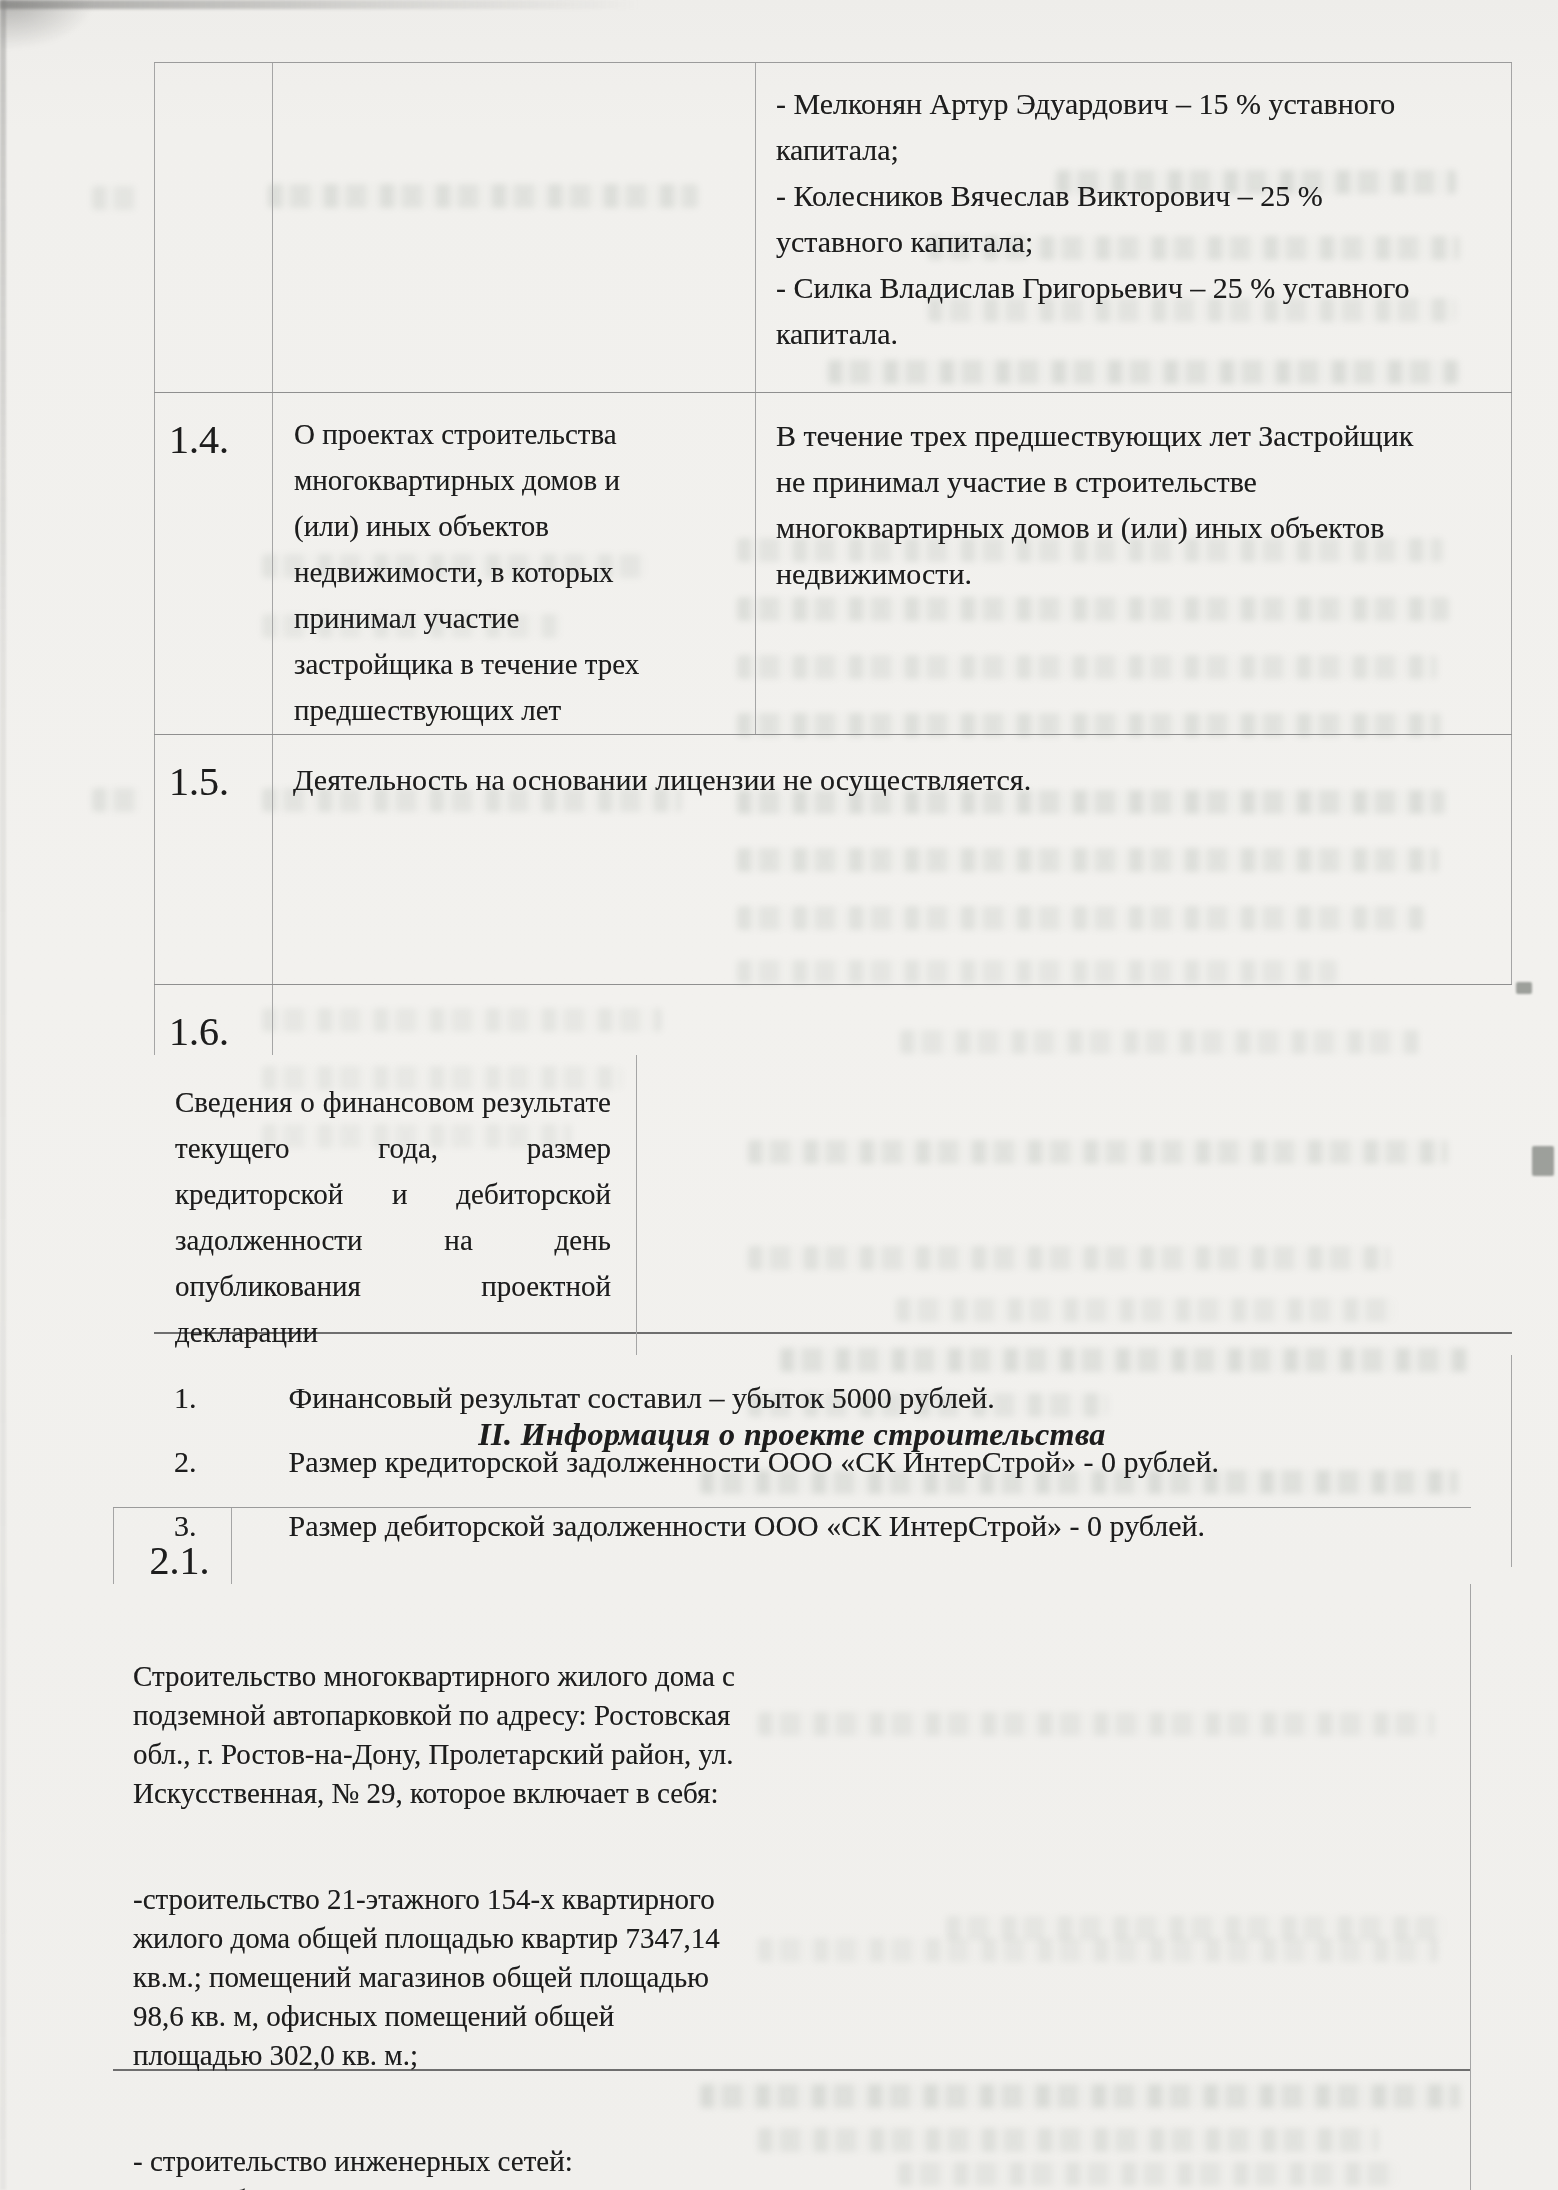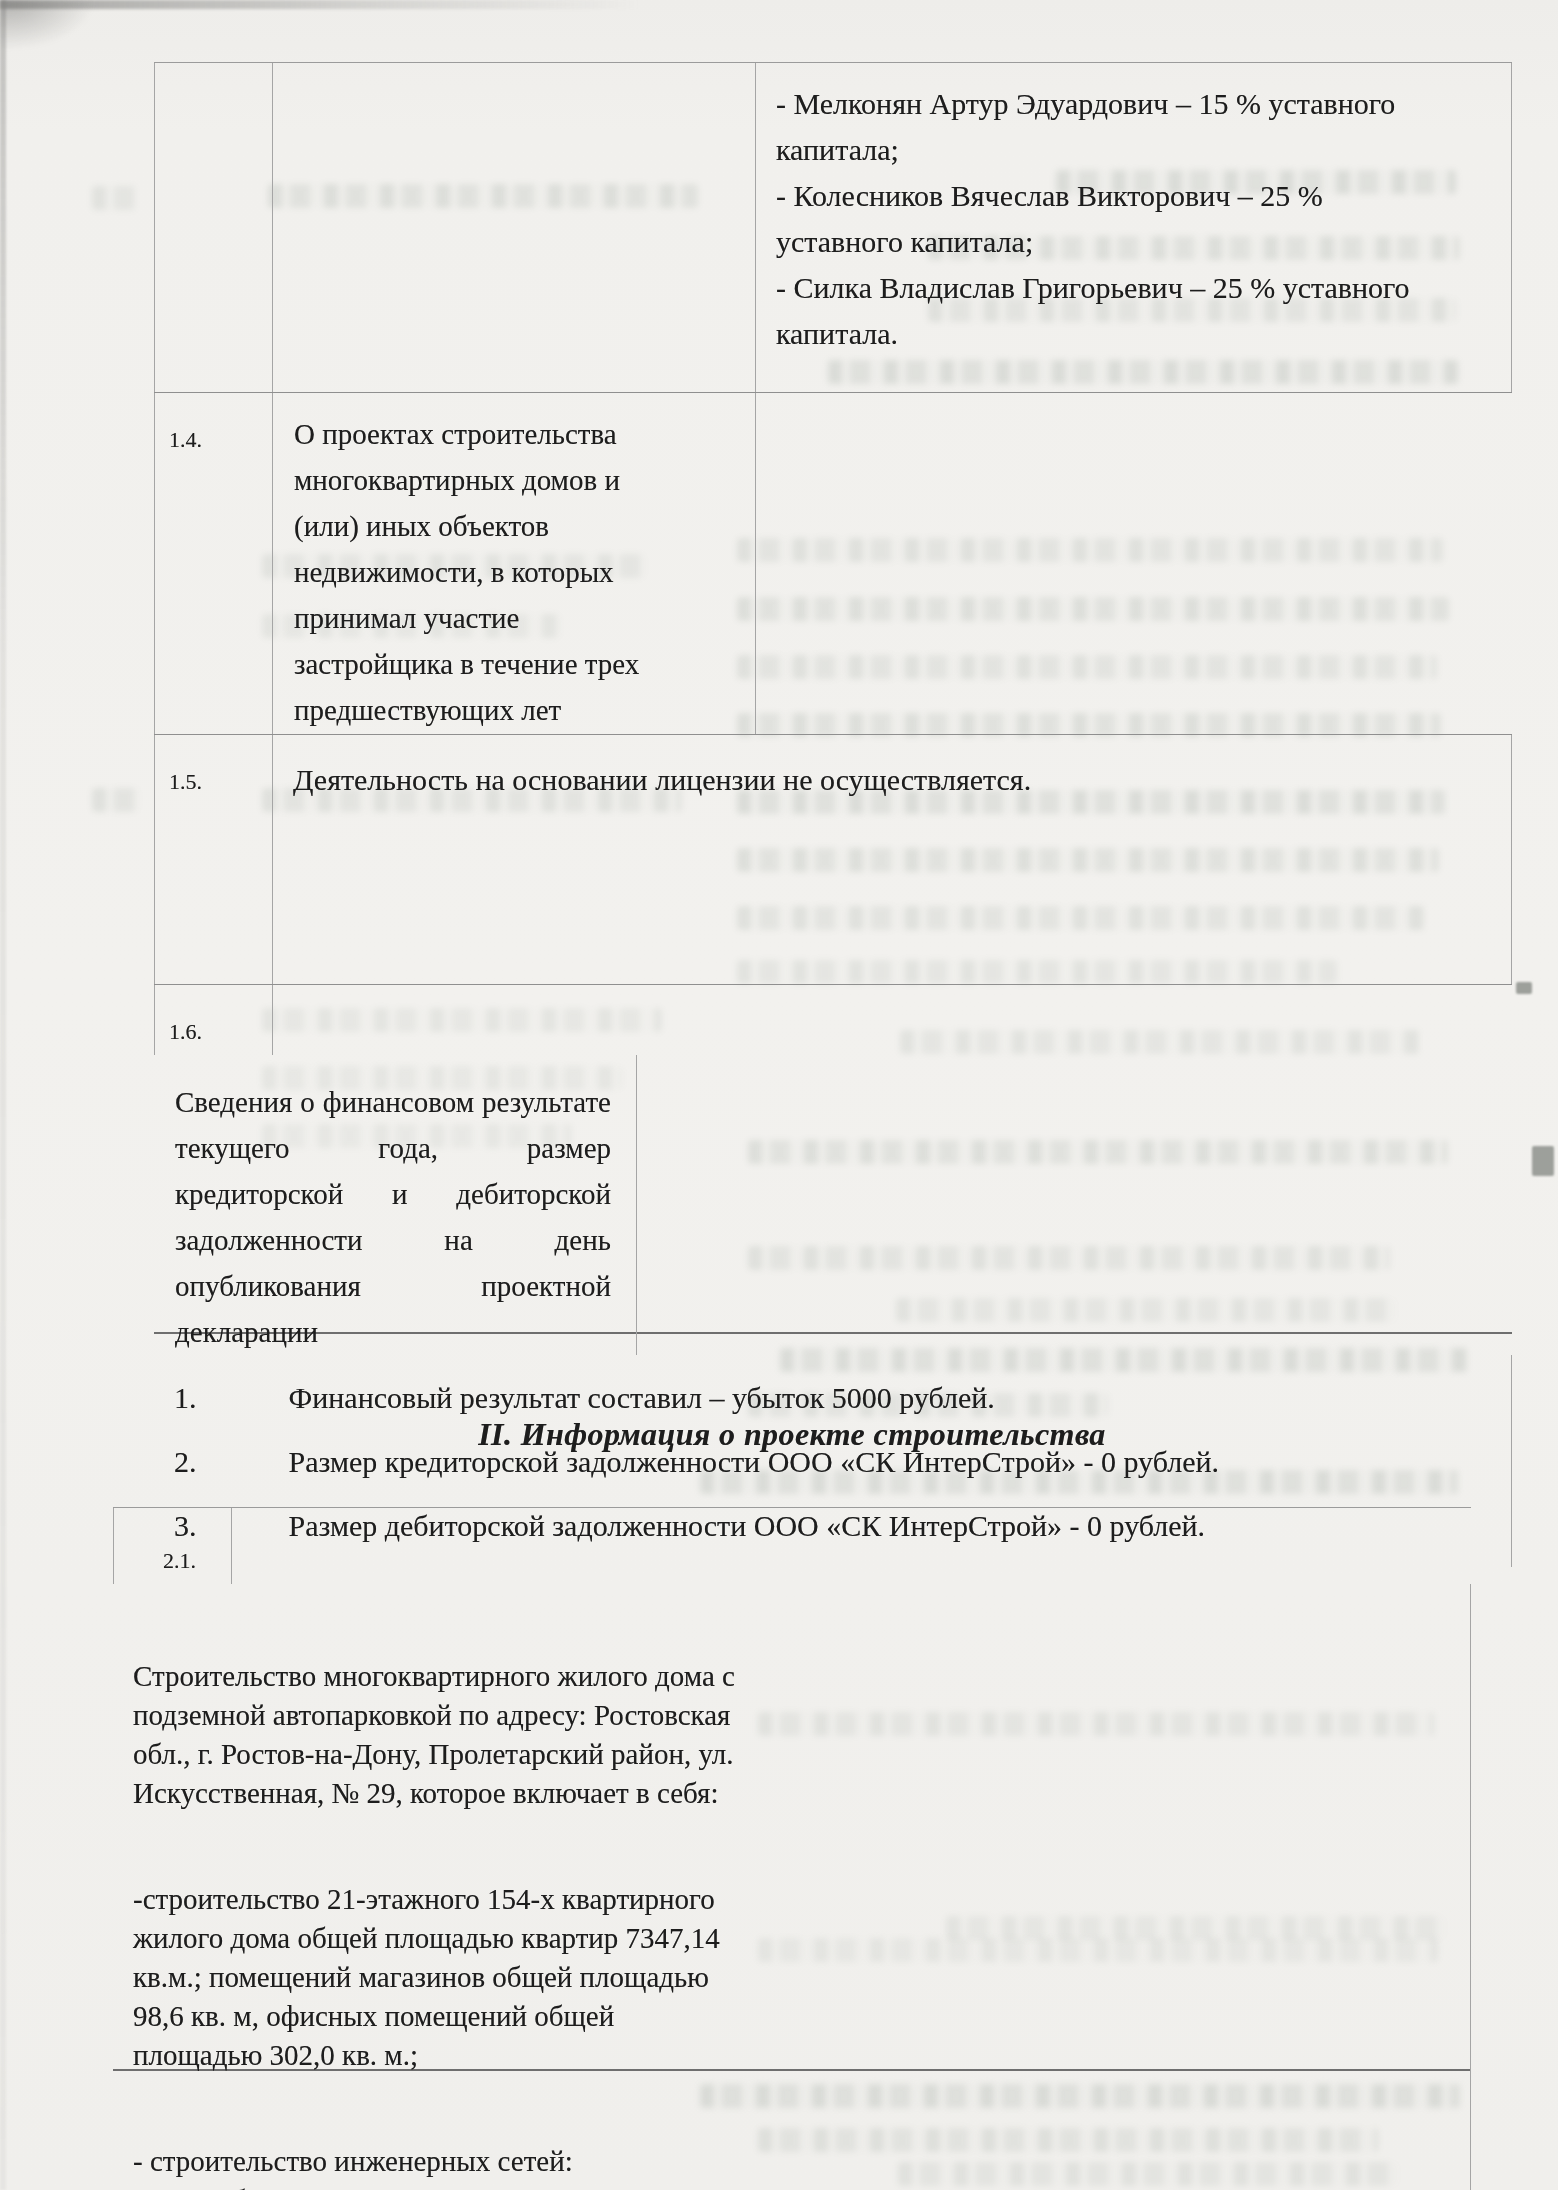--- a/index.html
+++ b/index.html
@@ -25,21 +25,21 @@
   
   .tbl{position:absolute;left:113px;width:1358px;border-top:1px solid #9b9b9b;box-sizing:border-box;}
   .tbl1{top:62px;margin-left:41px;}
   .tbl2{top:1507px;}
   .row{display:flex;box-sizing:border-box;border-bottom:1px solid #8f8f8f;}
   .row.last{border-bottom:2px solid #6e6e6e;flex-direction:column;}
   .c1,.c2,.c3{box-sizing:border-box;}
   .c1{width:119px;border-left:1px solid #a5a5a5;border-right:1px solid #a5a5a5;}
   .c2{width:483px;border-right:1px solid #a5a5a5;}
   .c3{flex:1;border-right:1px solid #a5a5a5;}
-  .num{margin:24px 0 0 14px;font-size:22px;line-height:46px;}
+  .num{margin:24px 0 0 14px;font-size:40px;line-height:46px;}
   .lbl{margin:18px 18px 0 21px;font-size:29px;line-height:46px;white-space:pre-line;}
   .cnt{margin:20px 18px 0 20px;font-size:30px;line-height:46px;white-space:pre-line;}
   .justify{white-space:normal;text-align:justify;}
   .w-lim{width:436px;}
   .r15 .lbl{margin-top:18px;}
   .r15 .cnt{margin-top:22px;}
   .r16 .lbl{margin-top:24px;}
   .r16 .cnt{margin-top:20px;white-space:normal;}
   .olitem{padding-left:68px;text-indent:-68px;text-align:justify;margin-bottom:18px;
     font-size:30px;line-height:46px;}
@@ -121,20 +121,26 @@
       </div>
       <div class="c2">
         <div class="lbl">О проектах строительства
 многоквартирных домов и
 (или) иных объектов
 недвижимости, в которых
 принимал участие
 застройщика в течение трех
 предшествующих лет</div>
       </div>
+      <div class="c3">
+        <div class="cnt">В течение трех предшествующих лет Застройщик
+не принимал участие в строительстве
+многоквартирных домов и (или) иных объектов
+недвижимости.</div>
+      </div>
     </div>
 
     <div class="row r15" style="height:250px">
       <div class="c1">
         <div class="num">1.5.</div>
       </div>
       <div class="c3">
         <div class="cnt justify">Деятельность на основании лицензии не осуществляется.</div>
       </div>
     </div>

